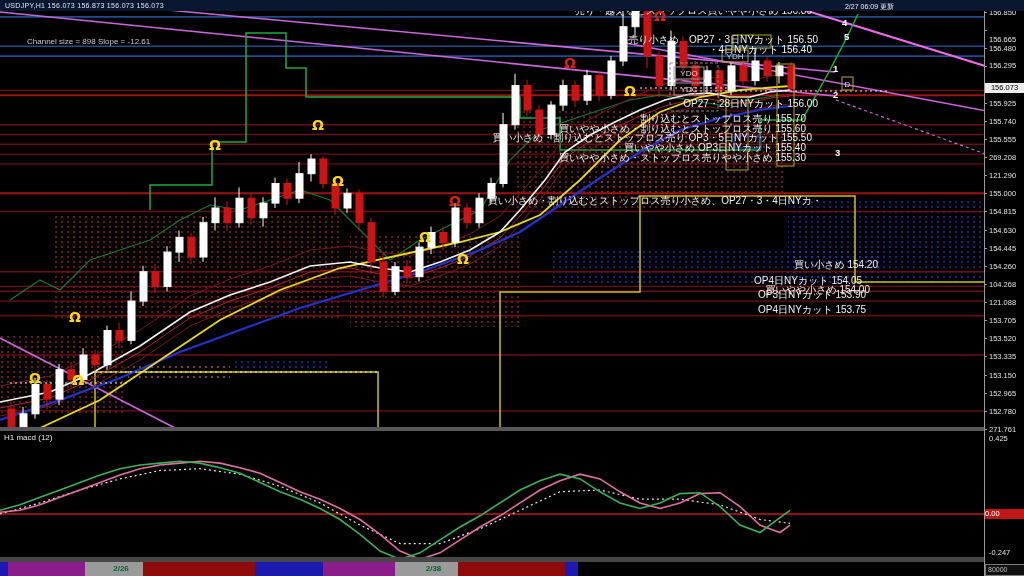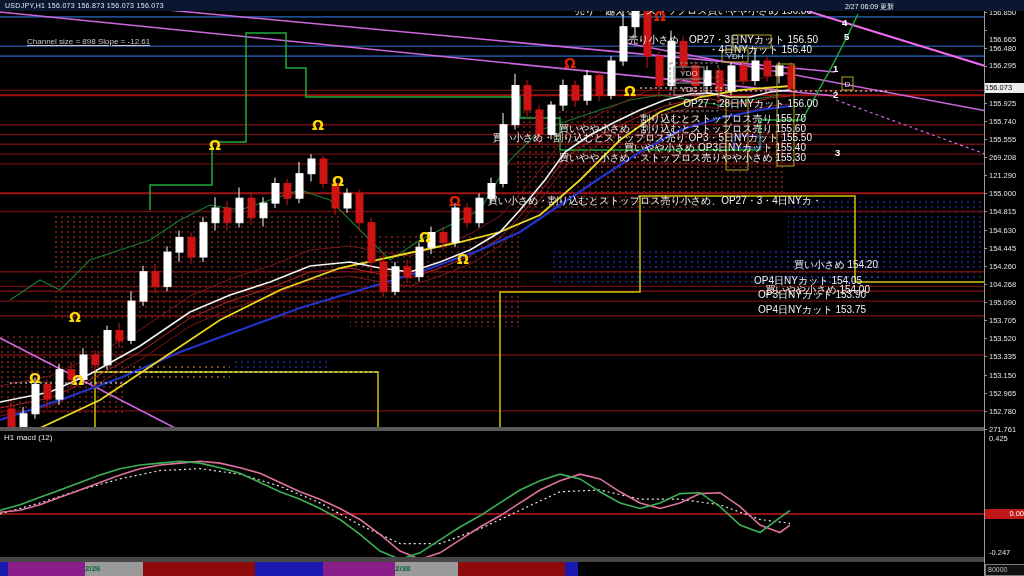--- a/index.html
+++ b/index.html
@@ -1,39 +1,39 @@
 <!DOCTYPE html>
 <html><head>
 <meta charset="utf-8">
 <style>
   html,body{margin:0;padding:0;background:#000;}
   .screen{position:relative;width:1024px;height:576px;background:#000;overflow:hidden;
           font-family:"Liberation Sans",sans-serif;}
   .titlebar{position:absolute;left:0;top:0;width:1024px;height:11px;background:#0a1730;z-index:30;}
   .titlebar .sym{position:absolute;left:5px;top:2px;font-size:7px;color:#dfe6f2;letter-spacing:.3px;white-space:nowrap;}
   .titlebar .upd{position:absolute;right:130px;top:2px;font-size:7px;color:#f0f0f0;white-space:nowrap;}
-  .channel-info{position:absolute;left:27px;top:37px;font-size:8px;color:#c9c9c9;z-index:25;text-decoration:underline;}
+  .channel-info{position:absolute;left:27px;top:37px;font-size:8px;color:#c9c9c9;z-index:25;}
   .watermark{position:absolute;left:33px;top:44px;font-size:46px;color:#ffffff;z-index:24;letter-spacing:2px;}
   .main-svg{position:absolute;left:0;top:0;z-index:10;}
   .macd-svg{position:absolute;left:0;top:431px;z-index:10;}
   .macd-label{position:absolute;left:4px;top:433px;font-size:8px;color:#e8e8e8;z-index:20;}
   .axis-col{position:absolute;left:984px;top:0;width:40px;height:576px;background:#000;border-left:1px solid #9a9a9a;z-index:15;}
   .axis-label{position:absolute;left:4px;font-size:7.5px;color:#e3e3e3;white-space:nowrap;}
   .axis-tick{position:absolute;left:-1px;width:3px;height:1px;background:#9a9a9a;}
   .price-tag{position:absolute;left:0px;width:39px;height:10px;background:#ececec;color:#000;
-             font-size:7.5px;line-height:10px;z-index:16;}
+             font-size:7.5px;text-align:center;line-height:10px;z-index:16;}
   .zero-tag{position:absolute;left:0px;width:39px;height:10px;background:#c01818;color:#fff;
-            font-size:7.5px;text-align:right;line-height:10px;z-index:16;}
+            font-size:7.5px;text-align:left;line-height:10px;z-index:16;}
   .vol-tag{position:absolute;left:0px;width:39px;height:10px;border:1px solid #7a7a7a;color:#bdbdbd;
            font-size:7px;text-align:left;padding-left:2px;line-height:10px;z-index:16;background:#101010;}
   .div1{position:absolute;left:0;top:427px;width:1024px;height:4px;background:#585858;z-index:14;}
   .div2{position:absolute;left:0;top:557px;width:1024px;height:5px;background:#474747;z-index:14;}
   .strip{position:absolute;left:0;top:562px;width:1024px;height:14px;background:#000;z-index:15;display:flex;}
   .seg{height:100%;position:relative;}
-  .seg span{position:absolute;width:100%;top:2px;font-size:8px;color:#063;font-weight:bold;}
+  .seg span{position:absolute;width:100%;text-align:center;top:2px;font-size:8px;color:#063;font-weight:bold;margin-left:7px;}
 </style>
 </head>
 <body>
 
 <div class="screen">
   <div class="titlebar">
     <span class="sym">USDJPY,H1  156.073 156.873 156.073 156.073</span>
     <span class="upd">2/27 06:09 更新</span>
   </div>
 
@@ -336,21 +336,21 @@
       <div class="axis-label" style="top:207.42999999999967px">154.815</div>
       <div class="axis-tick" style="top:229.5599999999999px"></div>
       <div class="axis-label" style="top:225.5599999999999px">154.630</div>
       <div class="axis-tick" style="top:247.6900000000001px"></div>
       <div class="axis-label" style="top:243.6900000000001px">154.445</div>
       <div class="axis-tick" style="top:265.82000000000033px"></div>
       <div class="axis-label" style="top:261.82000000000033px">154.260</div>
       <div class="axis-tick" style="top:283.95000000000056px"></div>
       <div class="axis-label" style="top:279.95000000000056px">104.268</div>
       <div class="axis-tick" style="top:302.0800000000008px"></div>
-      <div class="axis-label" style="top:298.0800000000008px">195.090</div>
+      <div class="axis-label" style="top:298.0800000000008px">121.088</div>
       <div class="axis-tick" style="top:320.2099999999982px"></div>
       <div class="axis-label" style="top:316.2099999999982px">153.705</div>
       <div class="axis-tick" style="top:338.33999999999844px"></div>
       <div class="axis-label" style="top:334.33999999999844px">153.520</div>
       <div class="axis-tick" style="top:356.46999999999866px"></div>
       <div class="axis-label" style="top:352.46999999999866px">153.335</div>
       <div class="axis-tick" style="top:374.5999999999989px"></div>
       <div class="axis-label" style="top:370.5999999999989px">153.150</div>
       <div class="axis-tick" style="top:392.7299999999991px"></div>
       <div class="axis-label" style="top:388.7299999999991px">152.965</div>

